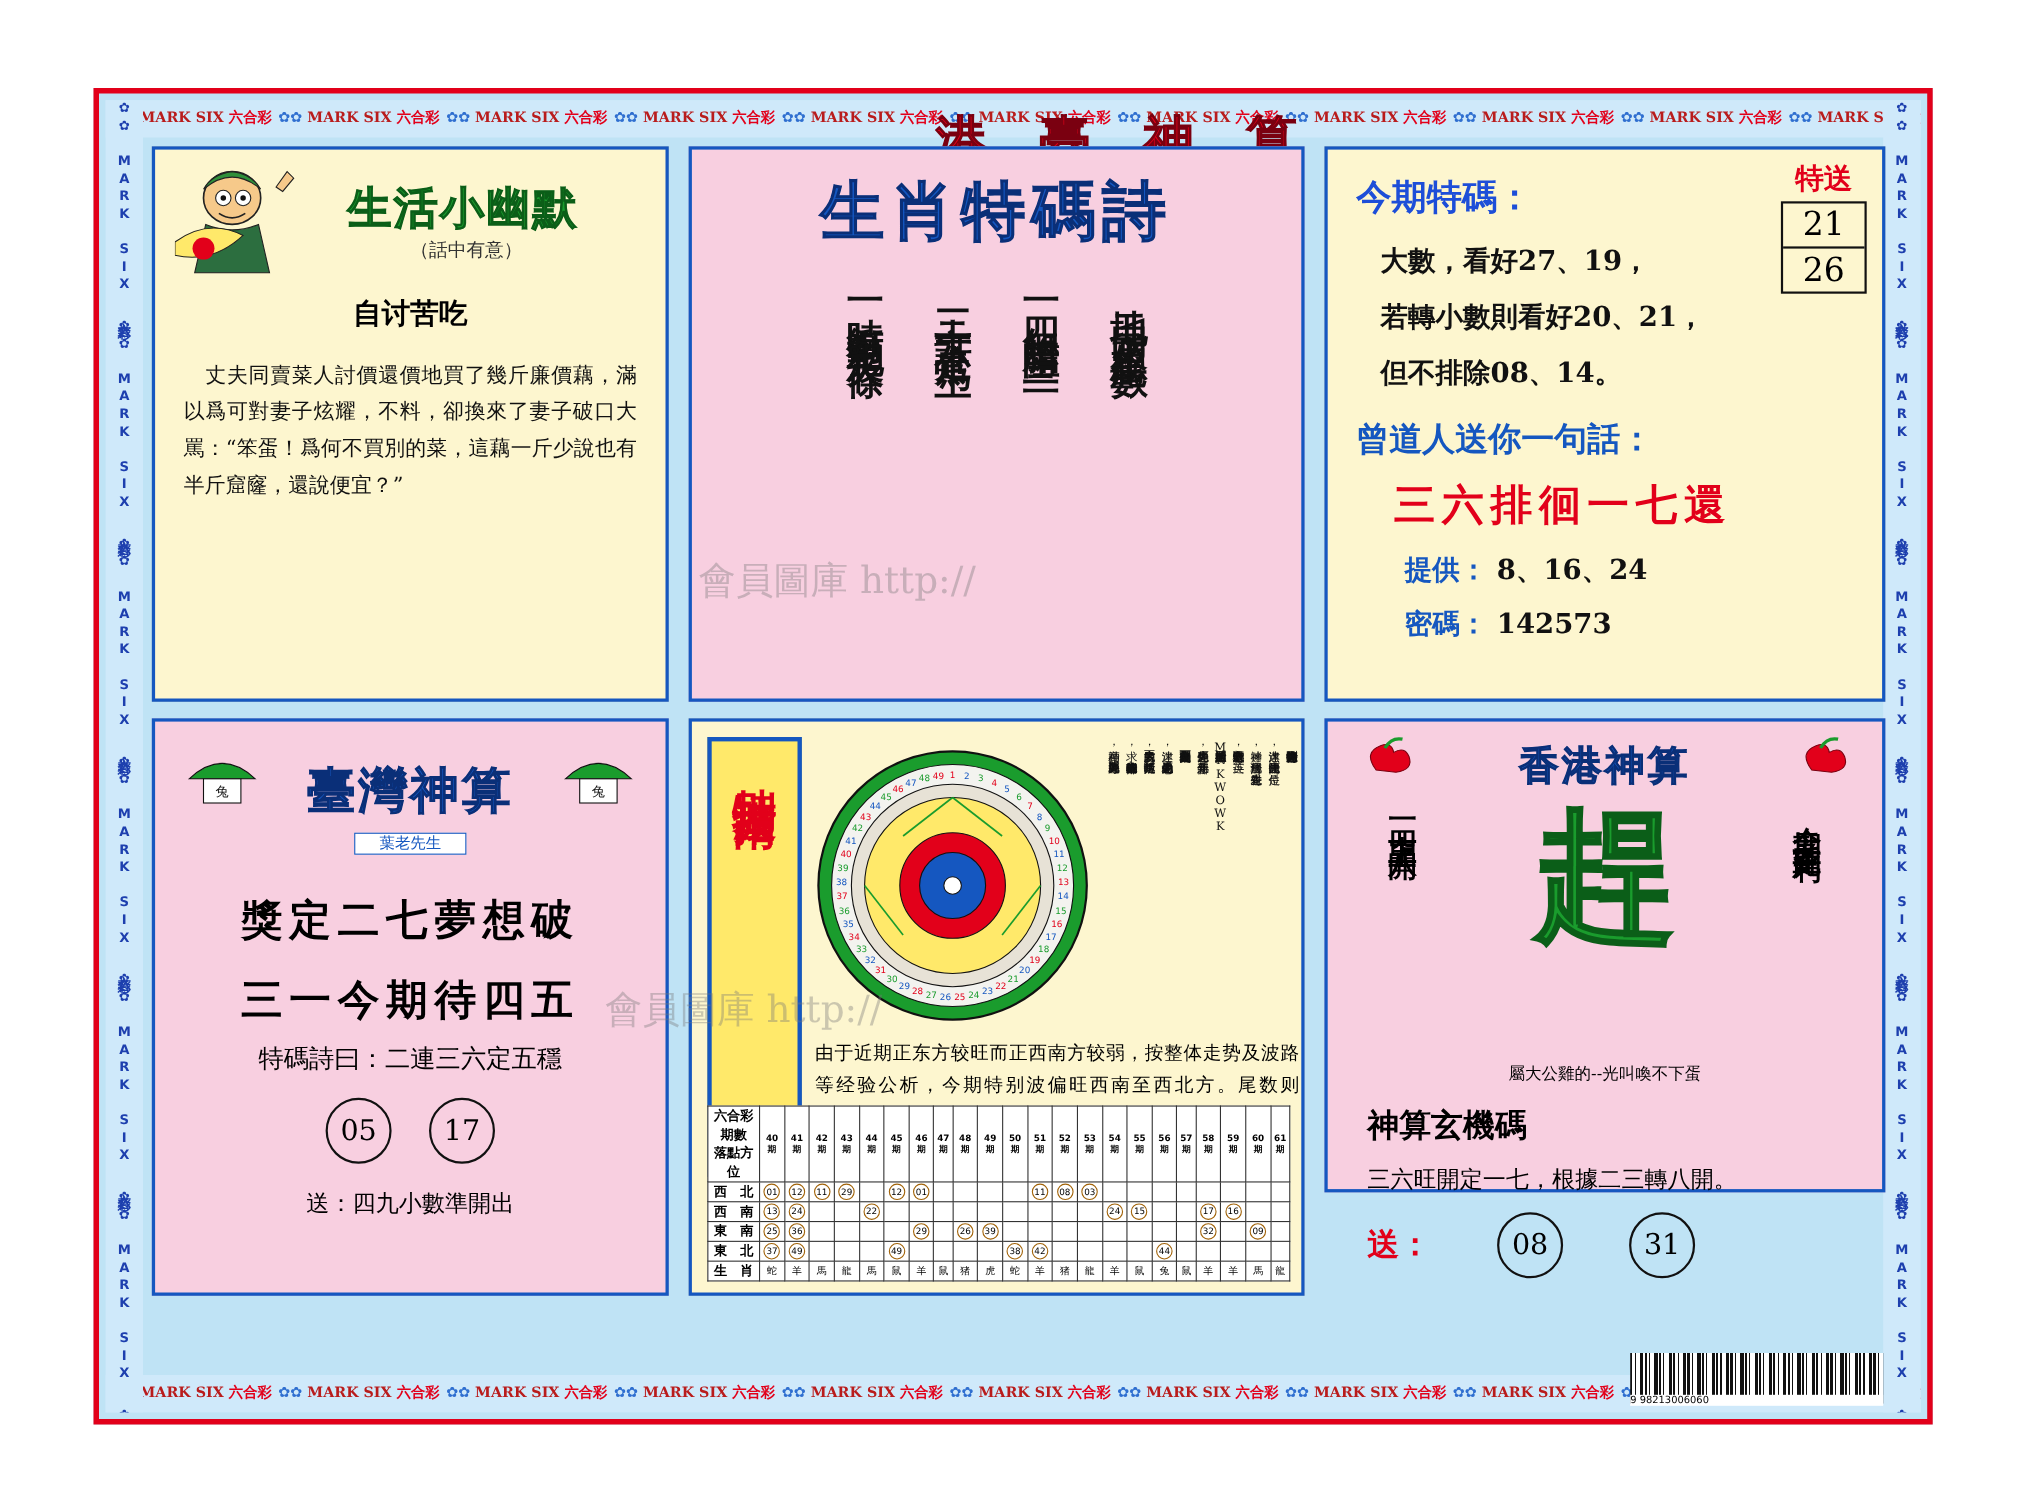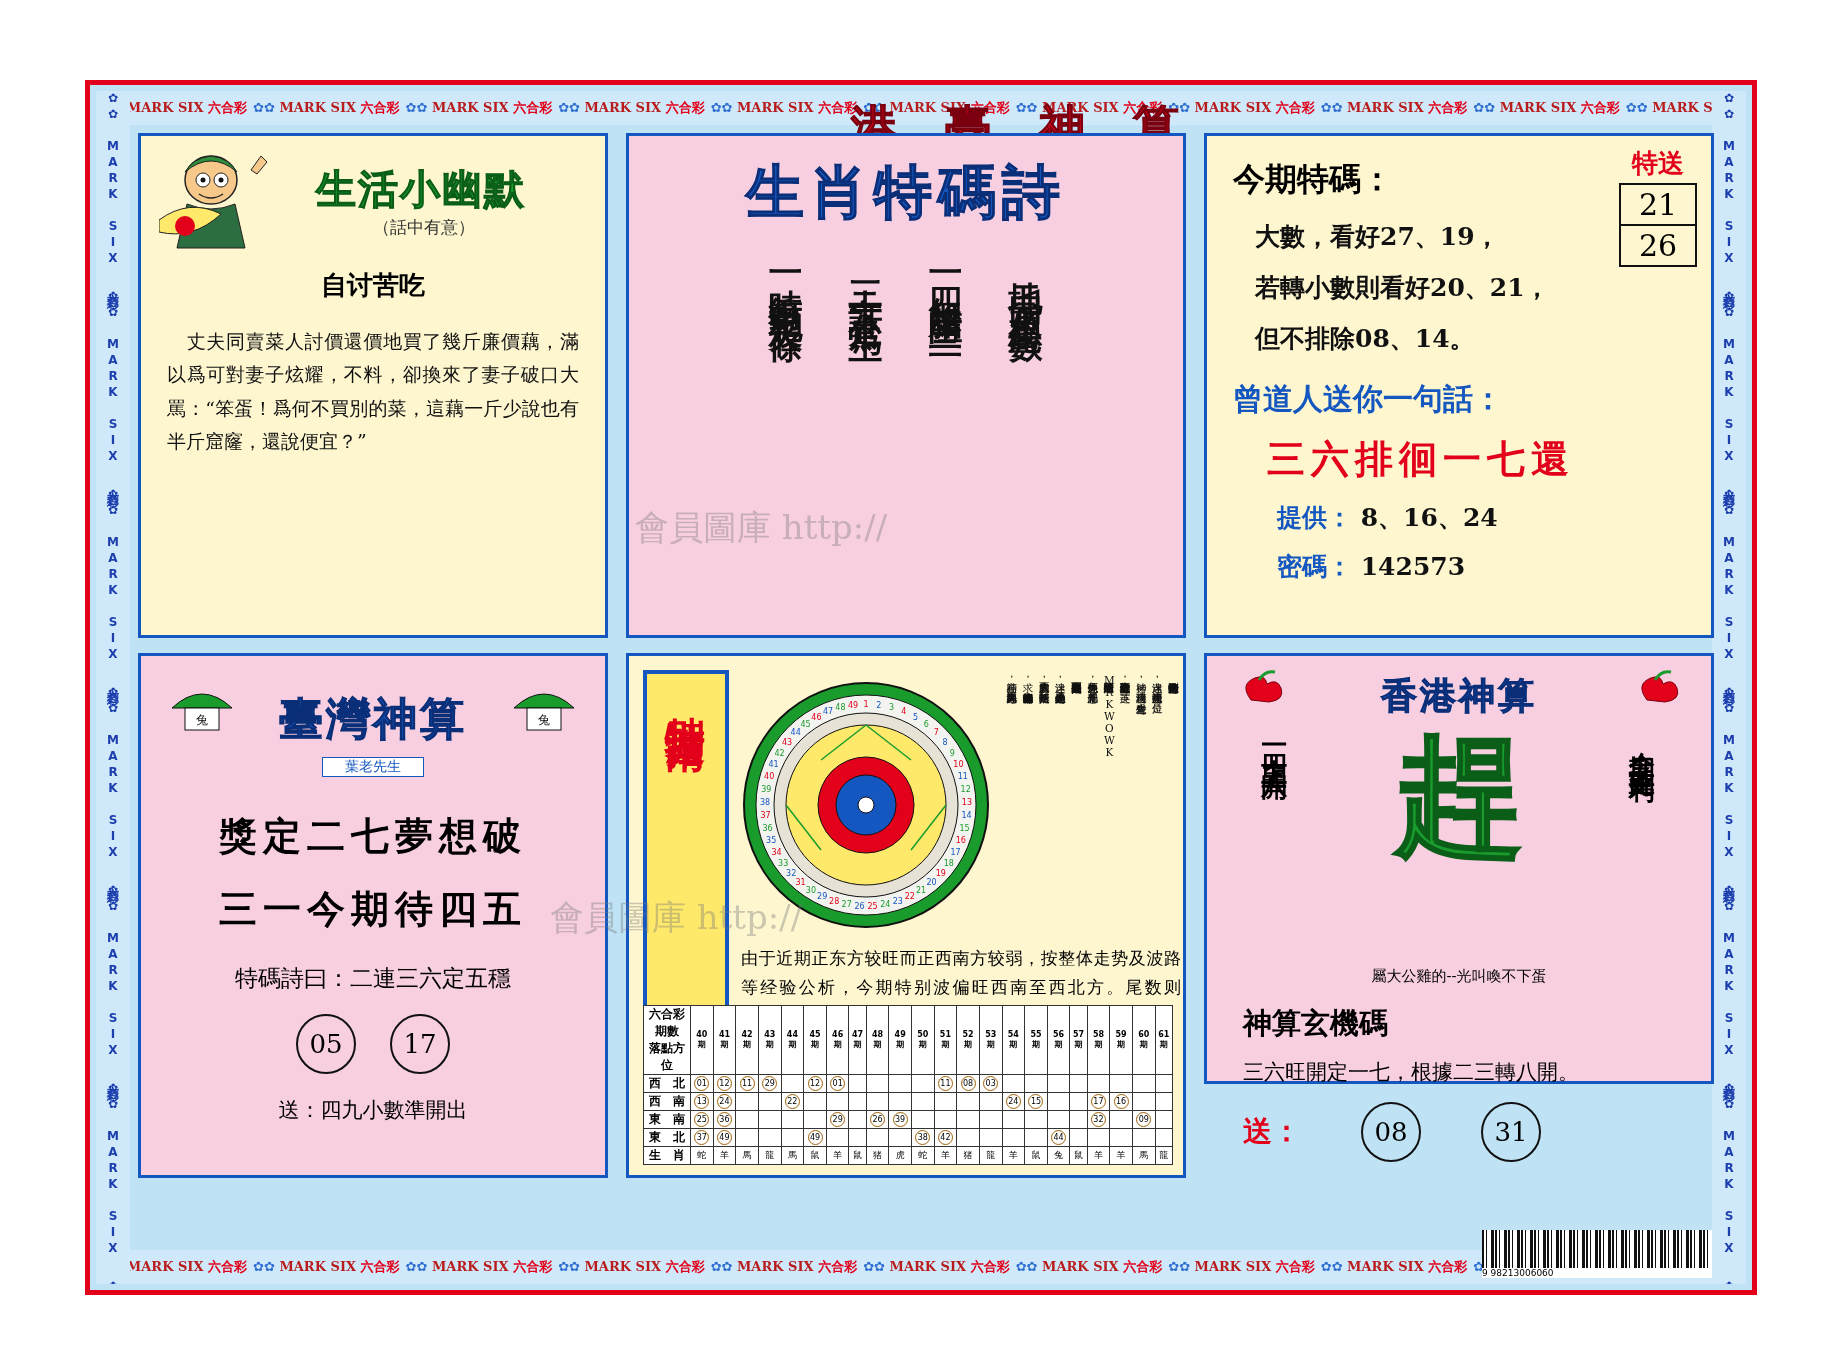--- a/index.html
+++ b/index.html
@@ -33,39 +33,39 @@
   .cartoon{position:absolute;left:18px;top:14px;width:150px;height:105px;}
 
   
   #poem{left:536px;top:48px;width:560px;height:505px;background:#f8cfe0;}
   #poem .ptitle{text-align:center;font-size:58px;font-weight:bold;color:#1557c0;font-family:"DejaVu Serif","Liberation Serif",serif;letter-spacing:6px;margin-top:18px;-webkit-text-stroke:1px #0a2f78;}
   #poem .lines{display:flex;flex-direction:row-reverse;justify-content:center;gap:34px;margin-top:22px;}
   #poem .line{writing-mode:vertical-rl;text-orientation:upright;font-size:34px;font-family:"DejaVu Serif","Liberation Serif",serif;font-weight:bold;color:#111;letter-spacing:8px;height:300px;}
 
   
   #tonight{left:1114px;top:48px;width:510px;height:505px;background:#fdf6cf;}
-  #tonight .h{font-size:32px;font-weight:bold;color:#000000;margin:22px 0 0 26px;font-family:"DejaVu Serif","Liberation Serif",serif;}
+  #tonight .h{font-size:32px;font-weight:bold;color:#1d4ed8;margin:22px 0 0 26px;font-family:"DejaVu Serif","Liberation Serif",serif;}
   #tonight .l{font-size:25px;color:#111;margin:18px 0 0 48px;font-family:"DejaVu Serif","Liberation Serif",serif;font-weight:bold;}
   #tonight .h2{font-size:30px;font-weight:bold;color:#1557c0;margin:24px 0 0 26px;font-family:"DejaVu Serif","Liberation Serif",serif;}
   #tonight .big{font-size:38px;font-weight:bold;color:#e2001a;margin:14px 0 0 60px;font-family:"DejaVu Serif","Liberation Serif",serif;letter-spacing:6px;}
   #tonight .sm{font-size:25px;color:#1557c0;margin:16px 0 0 70px;font-family:"DejaVu Serif","Liberation Serif",serif;font-weight:bold;}
   #tonight .sm b{color:#111;}
   #special-box{position:absolute;right:14px;top:14px;width:78px;text-align:center;}
   #special-box .lab{font-size:26px;font-weight:bold;color:#e2001a;line-height:1.05;font-family:"DejaVu Serif","Liberation Serif",serif;text-align:center;}
   #special-box .nums{border:2px solid #111;margin-top:6px;font-size:30px;font-family:"DejaVu Serif","Liberation Serif",serif;}
   #special-box .nums div{padding:2px 0;}
   #special-box .nums div:first-child{border-bottom:2px solid #111;}
 
   
   #taiwan{left:48px;top:568px;width:470px;height:525px;background:#f8cfe0;}
   #taiwan .tt{text-align:center;font-size:44px;font-weight:bold;color:#1557c0;font-family:"DejaVu Serif","Liberation Serif",serif;margin-top:34px;letter-spacing:3px;-webkit-text-stroke:1px #0a2f78;}
   #taiwan .tag{width:100px;margin:8px auto 0;border:1px solid #1557c0;font-size:14px;text-align:center;color:#1557c0;background:#fff;}
   #taiwan .l1{text-align:center;font-size:38px;font-weight:bold;margin-top:34px;font-family:"DejaVu Serif","Liberation Serif",serif;letter-spacing:6px;}
   #taiwan .l2{text-align:center;font-size:38px;font-weight:bold;margin-top:22px;font-family:"DejaVu Serif","Liberation Serif",serif;letter-spacing:6px;}
-  #taiwan .l3{text-align:center;font-size:23px;margin-top:28px;font-family:Liberation Sans, sans-serif;}
+  #taiwan .l3{text-align:center;font-size:23px;margin-top:12px;font-family:Liberation Sans, sans-serif;}
   #taiwan .circles{display:flex;justify-content:center;gap:34px;margin-top:20px;}
   .circ{width:56px;height:56px;border:2px solid #111;border-radius:50%;display:flex;align-items:center;justify-content:center;font-size:26px;font-family:"DejaVu Serif","Liberation Serif",serif;}
   #taiwan .l4{text-align:center;font-size:21px;margin-top:22px;font-family:"DejaVu Serif","Liberation Serif",serif;}
   .mushroom{position:absolute;width:66px;height:52px;}
 
   
   #center{left:536px;top:568px;width:560px;height:525px;background:#fdf6cf;}
   #banner{position:absolute;left:14px;top:14px;width:86px;height:400px;background:#ffe96a;border:4px solid #1557c0;box-sizing:border-box;}
   #banner .bt{writing-mode:vertical-rl;text-orientation:upright;font-size:40px;font-weight:bold;color:#e2001a;font-family:"DejaVu Serif","Liberation Serif",serif;margin:10px auto 0;display:block;letter-spacing:4px;}
   #wheel{position:absolute;left:112px;top:24px;width:250px;height:250px;}

